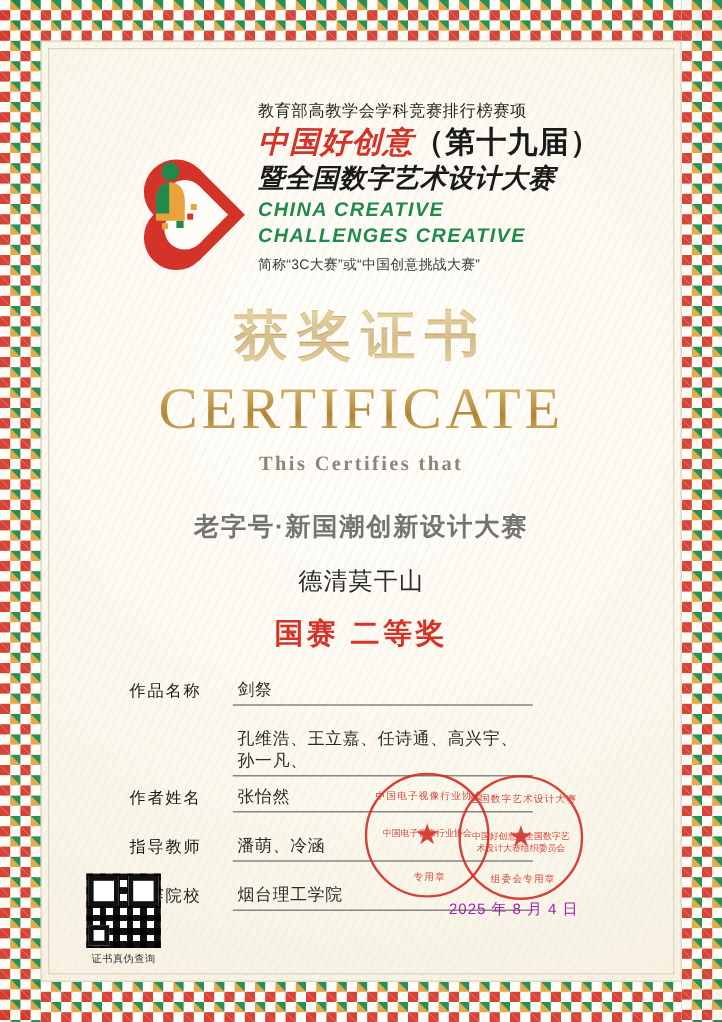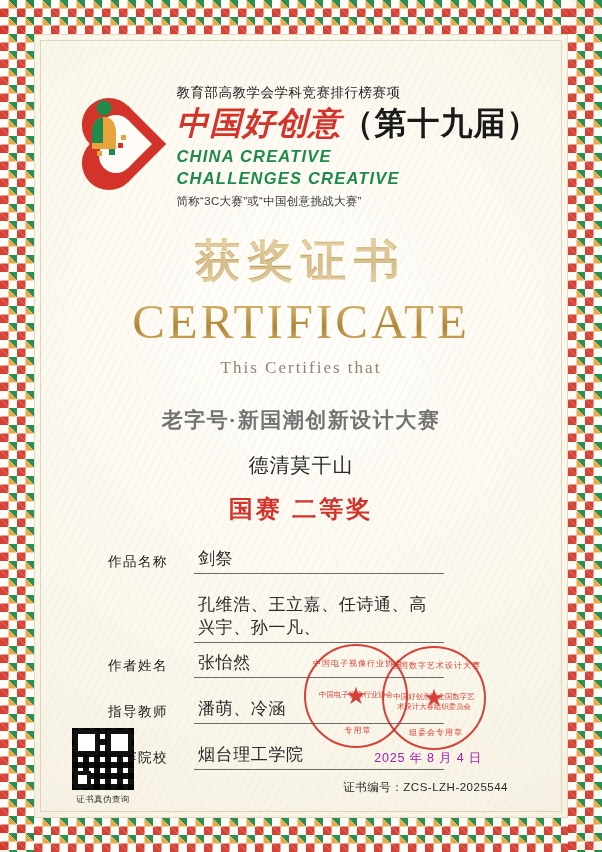--- a/index.html
+++ b/index.html
@@ -57,21 +57,21 @@
     position: absolute;
     left: 34px; top: 34px; right: 34px; bottom: 34px;
     display: flex;
     flex-direction: column;
     align-items: center;
   }
 
   
   .header {
     display: flex;
-    align-items: center;
+    align-items: flex-end;
     margin-top: 46px;
     padding-left: 18px;
   }
   .logo {
     position: relative;
     width: 86px; height: 98px;
     margin-right: 10px;
     flex: none;
   }
   .logo .heart {
@@ -115,21 +115,21 @@
     width: 40px; height: 58px;
   }
   .titles { padding-top: 4px; }
   .org-line {
     font-size: 13.5px;
     color: #1f1f1f;
     letter-spacing: 0.5px;
     margin-bottom: 3px;
   }
   .main-cn {
-    font-size: 32px;
+    font-size: 25px;
     font-weight: bold;
     color: #d4332a;
     letter-spacing: 1px;
     font-style: italic;
     line-height: 1.18;
   }
   .main-cn .black { color: #1a1a1a; font-style: normal; font-weight: bold; }
   .sub-cn {
     font-size: 22px;
     font-weight: bold;
@@ -179,20 +179,21 @@
     -webkit-background-clip: text;
     background-clip: text;
     -webkit-text-fill-color: transparent;
   }
   .certifies {
     margin-top: 8px;
     font-family: "Liberation Serif", serif;
     font-size: 17px;
     letter-spacing: 2px;
     color: #8d8577;
+    font-weight: bold;
   }
 
   
   .comp-name {
     margin-top: 28px;
     font-size: 21px;
     font-weight: bold;
     color: #737373;
     letter-spacing: 1.5px;
   }
@@ -226,21 +227,21 @@
     width: 86px;
     flex: none;
     font-size: 13.5px;
     color: #1a1a1a;
     letter-spacing: 1.5px;
     padding-bottom: 3px;
   }
   .field-value {
     flex: 1;
     max-width: 250px;
-    font-size: 17px;
+    font-size: 14px;
     color: #2a2a2a;
     border-bottom: 1px solid #6a6a6a;
     padding: 0 4px 3px 4px;
     min-height: 19px;
     letter-spacing: 0.6px;
   }
   .field-row.stacked { margin-bottom: 8px; }
 
   
   .seals {
@@ -371,20 +372,21 @@
           <rect x="20" y="50" width="6" height="6" fill="#1f8a4c"></rect>
           <rect x="29" y="44" width="5" height="5" fill="#d4332a"></rect>
           <rect x="32" y="36" width="5" height="5" fill="#e8a33d"></rect>
         </svg>
       </div>
       <div class="titles">
         <div class="org-line">教育部高教学会学科竞赛排行榜赛项</div>
         <div class="main-cn">
           <span>中国好创意</span><span class="black">（第十九届）</span>
         </div>
+        <div class="sub-cn">暨全国数字艺术设计大赛</div>
         <div class="en-line">CHINA CREATIVE</div>
         <div class="en-line">CHALLENGES CREATIVE</div>
         <div class="alias">简称“3C大赛”或“中国创意挑战大赛”</div>
       </div>
     </div>
 
     <div class="award-cn">获奖证书</div>
     <div class="award-en">CERTIFICATE</div>
     <div class="certifies">This Certifies that</div>
 
@@ -424,23 +426,20 @@
       </div>
       <div class="seal s2">
         <div class="arc-top">全国数字艺术设计大赛</div>
         <div class="mid">中国好创意暨全国数字艺术设计大赛组织委员会</div>
         <div class="arc-bottom">组委会专用章</div>
         <div class="star">★</div>
       </div>
     </div>
 
     <div class="date">2025 年 8 月 4 日</div>
-    <div class="cert-no">
-      <span>证书编号：</span><span>ZCS-LZH-2025544</span>
-    </div>
 
     <div class="qr-wrap">
       <div class="qr">
         <div class="qr-sq3"></div>
       </div>
       <div class="qr-caption">证书真伪查询</div>
     </div>
 
   </div>
 </div>

